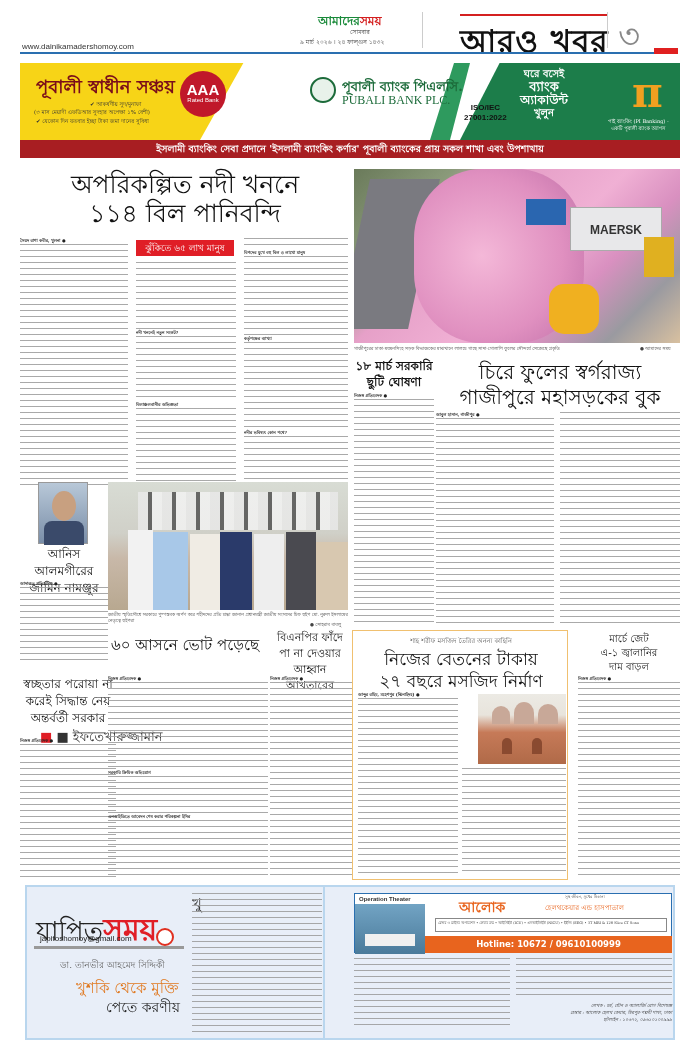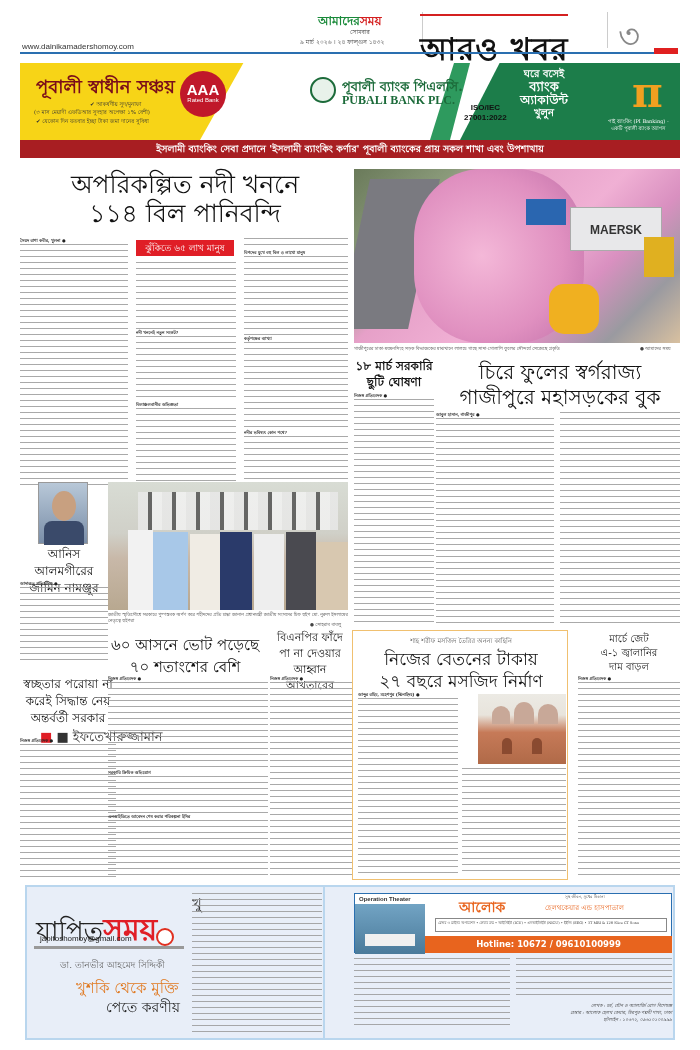--- a/index.html
+++ b/index.html
@@ -5,42 +5,42 @@
   * { box-sizing: border-box; margin: 0; padding: 0; }
   body { width: 700px; height: 1050px; background: #fff; font-family: "DejaVu Serif", serif; color: #222; position: relative; overflow: hidden; }
   .abs { position: absolute; }
   
   .site-url { left: 22px; top: 42px; font-family: "Liberation Sans", sans-serif; font-size: 8px; color: #333; }
   .brand { left: 318px; top: 12px; font-size: 12px; font-weight: bold; color: #1a8a3a; }
   .brand span { color: #d42020; }
   .dayname { left: 350px; top: 27px; font-size: 6px; color: #444; }
   .date { left: 300px; top: 37px; font-size: 6px; color: #444; }
   .vsep { left: 422px; top: 12px; width: 1px; height: 36px; background: #ccc; }
-  .section-title { left: 420px; top: 14px; font-size: 31px; font-weight: bold; color: #111; border-top: 2px solid #d42020; padding-top: 16px; line-height: 34px; letter-spacing: 1px; }
+  .section-title { left: 460px; top: 14px; font-size: 31px; font-weight: bold; color: #111; border-top: 2px solid #d42020; padding-top: 8px; line-height: 34px; letter-spacing: 1px; }
   .vsep2 { left: 607px; top: 12px; width: 1px; height: 36px; background: #ccc; }
   .page-num { left: 618px; top: 10px; font-size: 34px; color: #888; font-family: "DejaVu Sans", sans-serif; }
   .mast-rule { left: 20px; top: 52px; width: 634px; height: 2px; background: #2a6fb0; }
   .mast-red { left: 654px; top: 48px; width: 24px; height: 6px; background: #e02020; }
 
   
   .ad { left: 20px; top: 63px; width: 660px; height: 77px; overflow: hidden; }
   .ad-yellow { left: 0; top: 0; width: 260px; height: 77px; background: #f7d417; clip-path: polygon(0 0, 100% 0, 80% 100%, 0 100%); }
   .ad-white { left: 180px; top: 0; width: 310px; height: 77px; background: #fff; clip-path: polygon(14% 0, 100% 0, 88% 100%, 0 100%); }
   .ad-green { left: 440px; top: 0; width: 220px; height: 77px; background: #1c7d4a; clip-path: polygon(18% 0, 100% 0, 100% 100%, 0 100%); }
   .ad-green2 { left: 410px; top: 0; width: 40px; height: 77px; background: #2e9a5e; clip-path: polygon(60% 0, 100% 0, 50% 100%, 0 100%); }
   .ad-title { left: 16px; top: 10px; font-size: 18px; font-weight: bold; color: #7a0d1a; }
   .ad-b1 { left: 70px; top: 38px; font-size: 5.5px; color: #333; }
   .ad-b2 { left: 14px; top: 46px; font-size: 5.5px; color: #333; }
   .ad-b3 { left: 16px; top: 55px; font-size: 5.5px; color: #333; }
   .aaa { left: 160px; top: 8px; width: 46px; height: 46px; border-radius: 50%; background: #c0182a; color: #fff; text-align: center; font-family: "Liberation Sans", sans-serif; }
   .aaa b { display: block; font-size: 15px; margin-top: 11px; line-height: 15px; }
   .aaa small { font-size: 6px; display: block; }
   .logo-seal { left: 290px; top: 14px; width: 26px; height: 26px; border-radius: 50%; border: 2px solid #1c6b3a; background: #e8f2ea; }
   .bank-bn { left: 322px; top: 14px; font-size: 13px; font-weight: bold; color: #1c6b3a; }
-  .bank-en { left: 322px; top: 30px; font-size: 12px; font-weight: bold; color: #1c6b3a; font-family: "Liberation Serif", serif; }
+  .bank-en { left: 322px; top: 30px; font-size: 12px; font-weight: normal; color: #1c6b3a; font-family: "Liberation Serif", serif; }
   .iso { left: 444px; top: 40px; font-family: "Liberation Sans", sans-serif; font-size: 8px; font-weight: bold; color: #111; text-align: center; line-height: 10px; }
   .ad-green-text { left: 500px; top: 5px; font-size: 10px; color: #fff; text-align: center; line-height: 12px; font-weight: bold; }
   .pi-logo { left: 612px; top: 8px; font-size: 42px; color: #f0a020; font-weight: bold; font-family: "DejaVu Serif", serif; line-height: 44px; }
   .pi-caption { left: 588px; top: 55px; font-size: 5px; color: #fff; text-align: center; line-height: 7px; }
   .ad-redbar { left: 20px; top: 140px; width: 660px; height: 18px; background: #a81e22; color: #fff; font-size: 9.5px; text-align: center; line-height: 18px; font-weight: bold; }
 
   
   .hl { font-family: "DejaVu Sans", sans-serif; color: #111; text-align: center; font-weight: normal; }
   .lead-hl { left: 20px; top: 170px; width: 330px; font-size: 25px; line-height: 29px; }
   .kicker { left: 136px; top: 240px; width: 98px; height: 16px; background: #e01e26; color: #fff; font-size: 9px; text-align: center; line-height: 16px; font-family: "DejaVu Sans", sans-serif; }
@@ -193,21 +193,20 @@
   <div>অন্তর্বর্তী সরকার</div>
 </div>
 <div class="abs" style="left:40px;top:727px;font-size:13px;color:#333;"><span style="color:#e01e26">■</span> <span>■ ইফতেখারুজ্জামান</span></div>
 <div class="abs col" style="left:20px;top:738px;width:96px;height:140px;">
   <span class="byline">নিজস্ব প্রতিবেদক ●</span>
   <div class="lines" style="height:100%"></div>
 </div>
 
 <div class="abs hl" style="left:110px;top:634px;width:150px;font-size:15px;line-height:22px;">
   <div>৬০ আসনে ভোট পড়েছে</div>
-  <div>৭০ শতাংশের বেশি</div>
 </div>
 <div class="abs col" style="left:108px;top:676px;width:160px;height:202px;">
   <span class="byline">নিজস্ব প্রতিবেদক ●</span>
   <div class="lines" style="height:88px"></div>
   <span class="subhead">সরকারি ক্রিমিক অভিযোগ</span>
   <div class="lines" style="height:38px"></div>
   <span class="subhead">এনআইডিতে আবেদন শেষ করার পরিকল্পনা ইসির</span>
   <div class="lines" style="height:60px"></div>
 </div>
 

